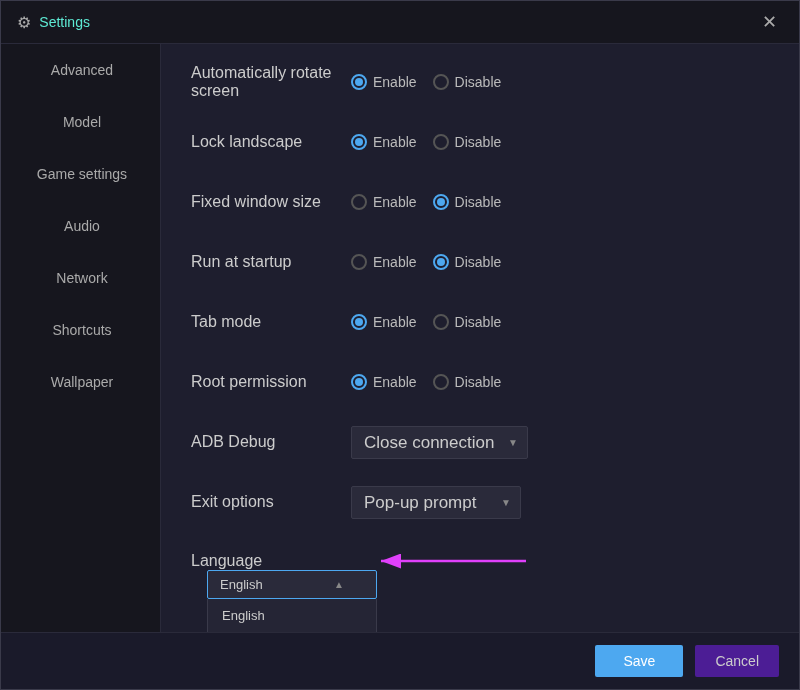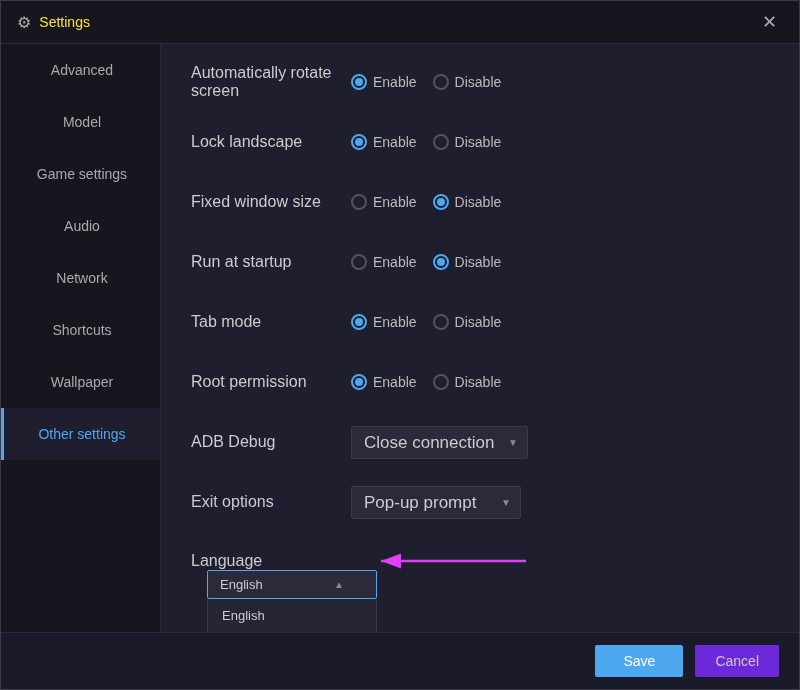--- a/index.html
+++ b/index.html
@@ -33,21 +33,21 @@
     .title-bar-left {
       display: flex;
       align-items: center;
       gap: 8px;
     }
     .title-bar-icon {
       color: #aaa;
       font-size: 16px;
     }
     .title-bar-title {
-      color: #fde047;
+      color: #5eead4;
       font-size: 14px;
     }
     .close-btn {
       background: none;
       border: none;
       color: #aaa;
       font-size: 18px;
       cursor: pointer;
       padding: 2px 6px;
       line-height: 1;
@@ -203,21 +203,21 @@
     .btn-save {
       background: #4da8f0;
       color: #fff;
       border: none;
       padding: 8px 28px;
       font-size: 14px;
       cursor: pointer;
       border-radius: 2px;
     }
     .btn-cancel {
-      background: #6d28d9;
+      background: #4c1d95;
       color: #ccc;
       border: none;
       padding: 8px 20px;
       font-size: 14px;
       cursor: pointer;
       border-radius: 2px;
     }
     .chevron-down::before { content: '▼'; font-size: 10px; color: #888; }
   </style>
 </head>
@@ -249,23 +249,20 @@
         <span>Audio</span>
       </div>
       <div class="sidebar-item">
         <span>Network</span>
       </div>
       <div class="sidebar-item">
         <span>Shortcuts</span>
       </div>
       <div class="sidebar-item">
         <span>Wallpaper</span>
-      </div>
-      <div class="sidebar-item active">
-        <span>Other settings</span>
       </div>
     </div>
 
     <div class="content">
 
       <div class="setting-row">
         <div class="setting-label">Automatically rotate screen</div>
         <div class="radio-group">
           <label class="radio-option">
             <div class="radio-circle checked"></div>

